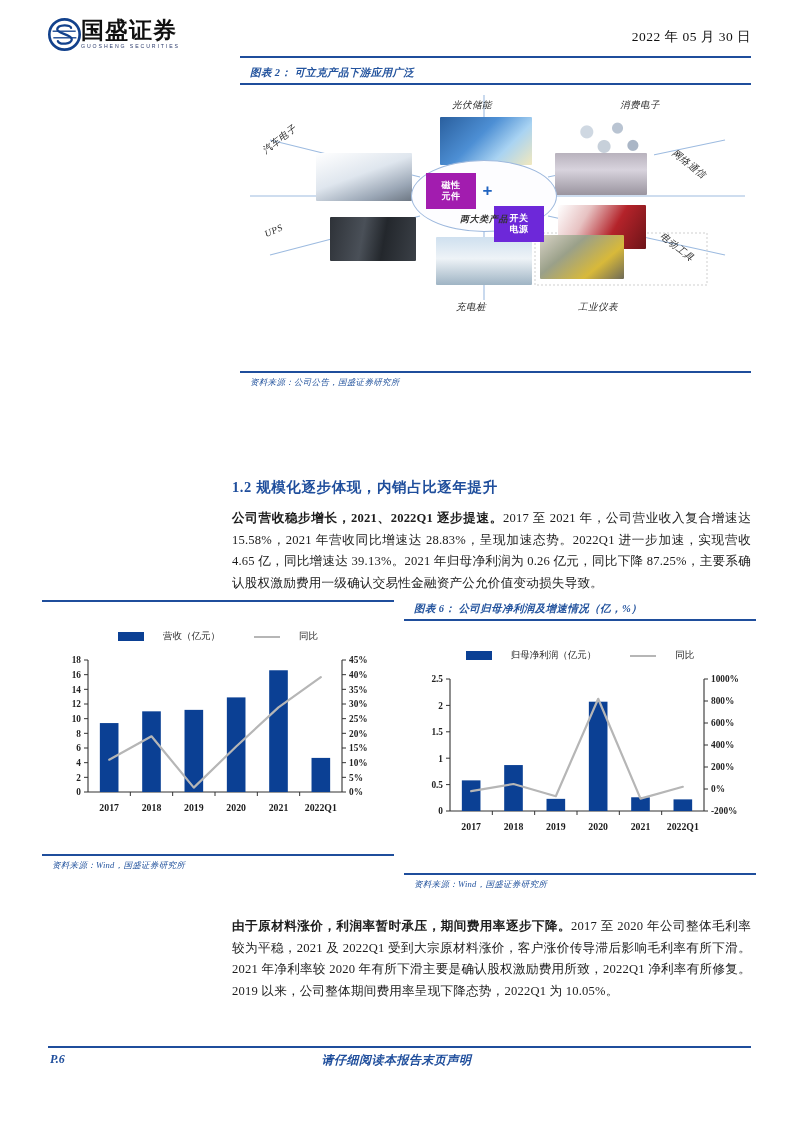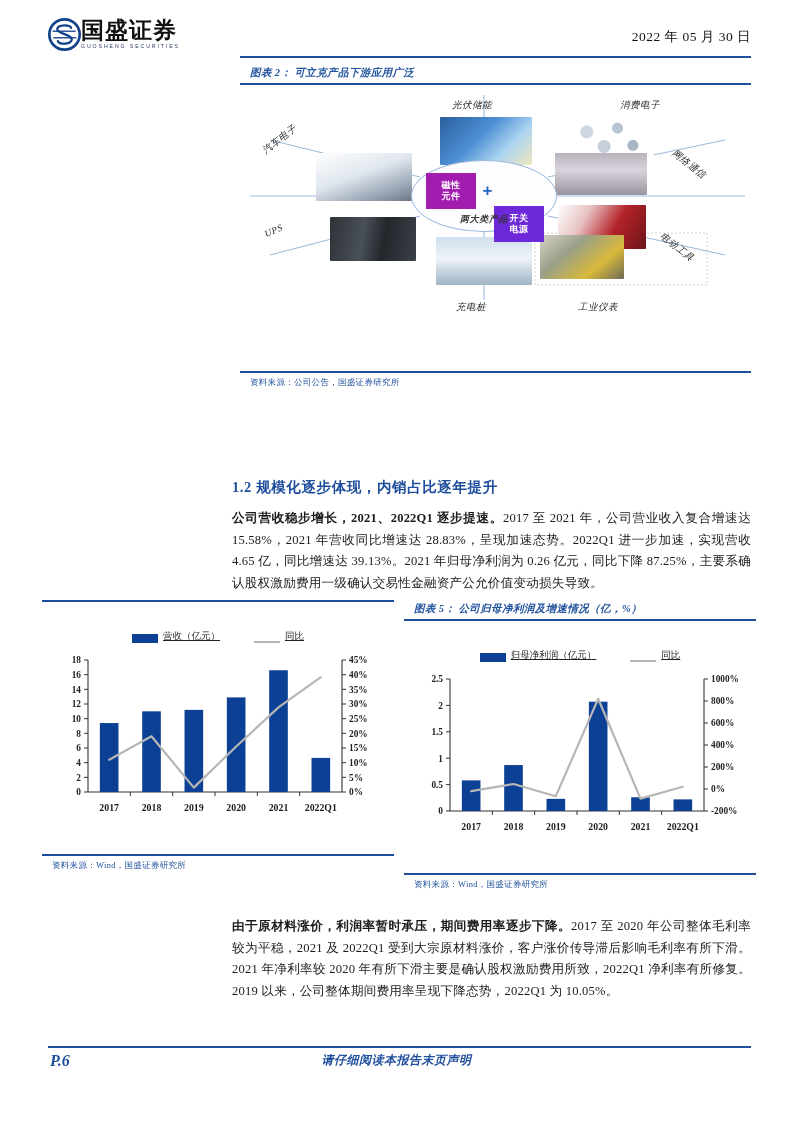--- a/index.html
+++ b/index.html
@@ -67,21 +67,21 @@
     color:#1f63c0; font-weight:bold; font-size:17px; line-height:15px; text-align:center;
     font-family:"Liberation Sans", sans-serif;
   }
   .core-caption {
     position:absolute; left:196px; top:128px; width:96px; text-align:center;
     font-family:"Liberation Serif", serif; font-style:italic; font-weight:bold;
     font-size:9px; color:#333; letter-spacing:.6px;
   }
 
   .fig-src {
-    font-family:"Liberation Serif", serif; font-size:8.5px;
+    font-family:"Liberation Serif", serif; font-style:italic; font-size:8.5px;
     color:#24549e; padding:4px 0 0 10px; letter-spacing:.3px;
   }
 
   
   .sec-head {
     position:absolute; left:232px; top:478px;
     font-family:"Liberation Serif", serif; font-weight:bold; font-size:14.5px;
     color:#1f4e9c; letter-spacing:.6px;
   }
 
@@ -99,21 +99,21 @@
   .chart-panel { position:absolute; top:600px; width:352px; }
   .chart-panel.left  { left:42px; }
   .chart-panel.right { left:404px; }
   .chart-body { position:relative; height:252px; background:#fff; }
 
   .legend {
     position:absolute; top:28px; left:0; width:100%;
     display:flex; justify-content:center; align-items:center; gap:34px;
     font-family:"Liberation Serif", serif; font-size:9.5px; color:#222;
   }
-  .legend .it { display:flex; align-items:flex-end; gap:5px;text-decoration:underline; }
+  .legend .it { display:flex; align-items:center; gap:19px; }
   .legend .swatch-bar { width:26px; height:9px; background:#0b4094; display:inline-block; }
   .legend .swatch-line { width:26px; height:2px; background:#b6b6b6; display:inline-block; }
 
   .plot { position:absolute; left:0; top:50px; width:352px; height:175px; }
   .plot svg { display:block; }
 
   .axis-lbl {
     font-family:"Liberation Serif", serif; font-weight:bold; font-size:9.3px; fill:#222;
   }
   .cat-lbl {
@@ -293,21 +293,21 @@
             <text x="278.83333333333337" y="159" text-anchor="middle" class="cat-lbl">2022Q1</text>
             <polyline points="67.2,107.7 109.5,84.3 151.8,135.6 194.2,94.5 236.5,55.4 278.8,25.2" fill="none" stroke="#b6b6b6" stroke-width="2.2" stroke-linejoin="round" stroke-linecap="round"></polyline>
           </svg>
       </div>
     </div>
     <div class="fig-rule-bot"></div>
     <div class="fig-src">资料来源：Wind，国盛证券研究所</div>
   </div>
 
   <div class="chart-panel right">
-    <div class="fig-title">图表 5： 公司归母净利润及增速情况（亿，%）</div>
+    <div class="fig-title">图表 6： 公司归母净利润及增速情况（亿，%）</div>
     <div class="fig-rule-top"></div>
     <div class="chart-body">
       <div class="legend">
         <span class="it">
           <i class="swatch-bar"></i>
           <span>归母净利润（亿元）</span>
         </span>
         <span class="it">
           <i class="swatch-line"></i>
           <span>同比</span>
@@ -367,16 +367,16 @@
     </div>
     <div class="fig-rule-bot"></div>
     <div class="fig-src">资料来源：Wind，国盛证券研究所</div>
   </div>
 
   <div class="para p2">
     <b>由于原材料涨价，利润率暂时承压，期间费用率逐步下降。</b><span>2017 至 2020 年公司整体毛利率较为平稳，2021 及 2022Q1 受到大宗原材料涨价，客户涨价传导滞后影响毛利率有所下滑。2021 年净利率较 2020 年有所下滑主要是确认股权激励费用所致，2022Q1 净利率有所修复。2019 以来，公司整体期间费用率呈现下降态势，2022Q1 为 10.05%。</span>
   </div>
 
   <div style="position:absolute; left:48px; right:42px; top:1046px; height:2px; background:#1f4e9c;"></div>
-  <div style="position:absolute; left:50px; top:1052px; font-family:'Liberation Serif',serif; font-style:italic; font-weight:bold; font-size:16px; color:#1f4e9c;">P.6</div>
+  <div style="position:absolute; left:50px; top:1052px; font-family:'Liberation Serif',serif; font-style:italic; font-weight:bold; font-size:12px; color:#1f4e9c;">P.6</div>
   <div style="position:absolute; left:0; right:0; top:1052px; text-align:center; font-family:'Liberation Serif',serif; font-style:italic; font-weight:bold; font-size:12px; color:#1f4e9c; letter-spacing:.5px;">请仔细阅读本报告末页声明</div>
 
 </div>
 
 </body></html>

